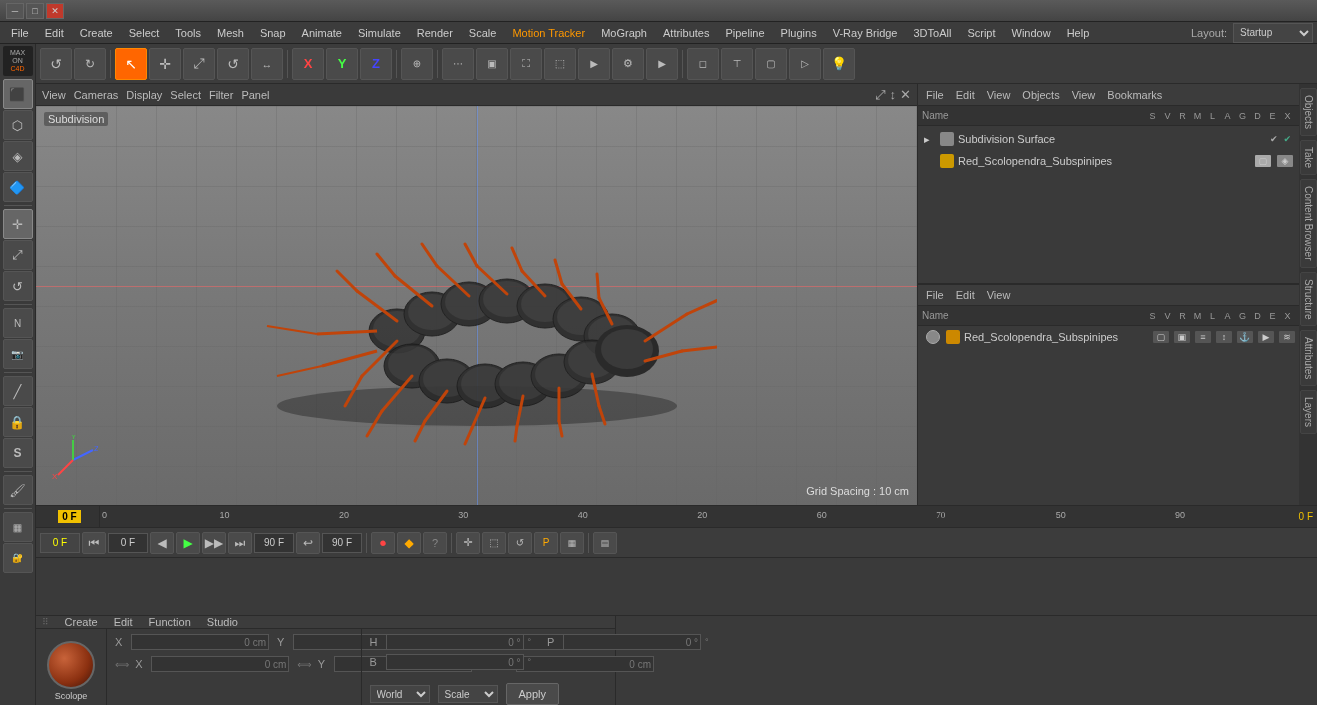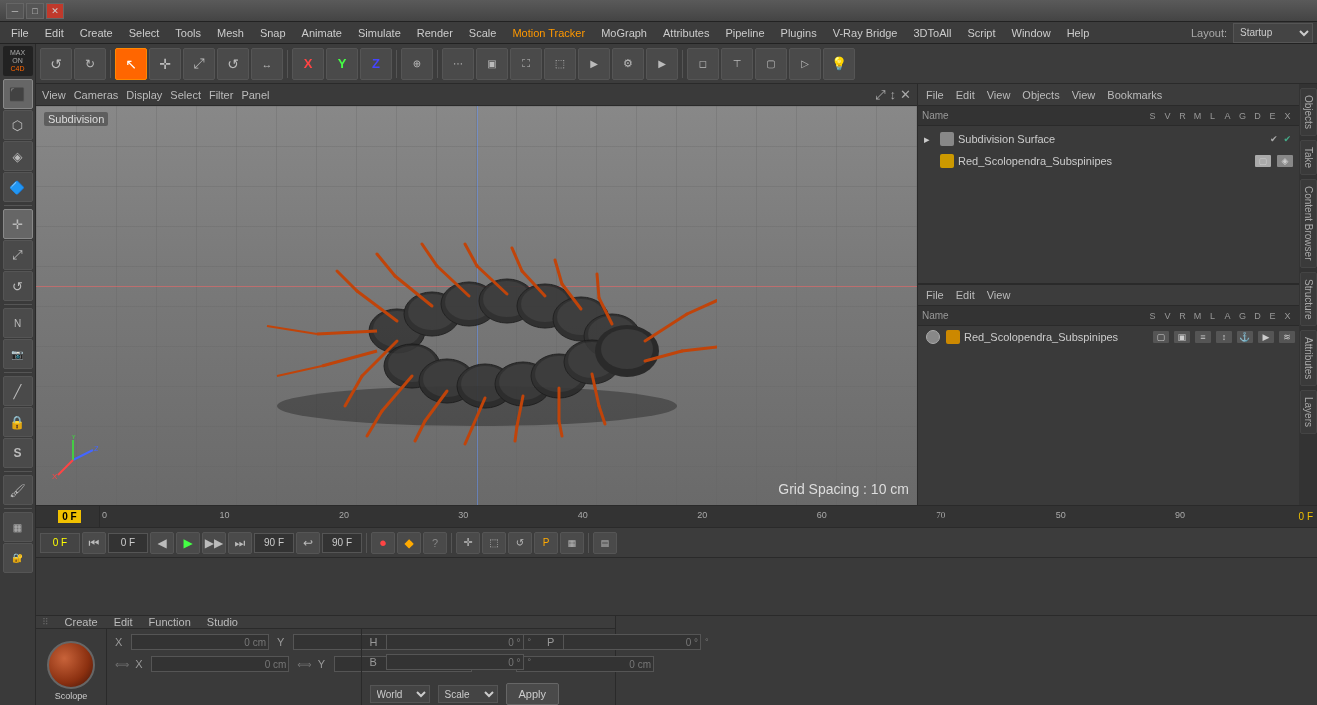--- a/index.html
+++ b/index.html
@@ -107,21 +107,21 @@
       position: absolute;
       left: 50%; top: 50%;
       transform: translate(-50%, -50%);
       width: 480px; height: 280px;
     }
     
     .axis-x { position: absolute; top: 0; left: 50%; width: 1px; height: 100%; background: rgba(100,150,255,0.5); }
     .axis-y { position: absolute; top: 50%; left: 0; width: 100%; height: 1px; background: rgba(255,100,100,0.5); }
     .grid-spacing {
       position: absolute; bottom: 8px; right: 8px;
-      font-size: 14px; color: #ddd; margin-top: 28px;
+      font-size: 11px; color: #ddd; margin-top: 28px;
     }
 
     
     #right-panel {
       width: 400px; background: #3a3a3a; border-left: 1px solid #2a2a2a;
       display: flex; flex-direction: column;
     }
 
     
     #obj-panel-top {

